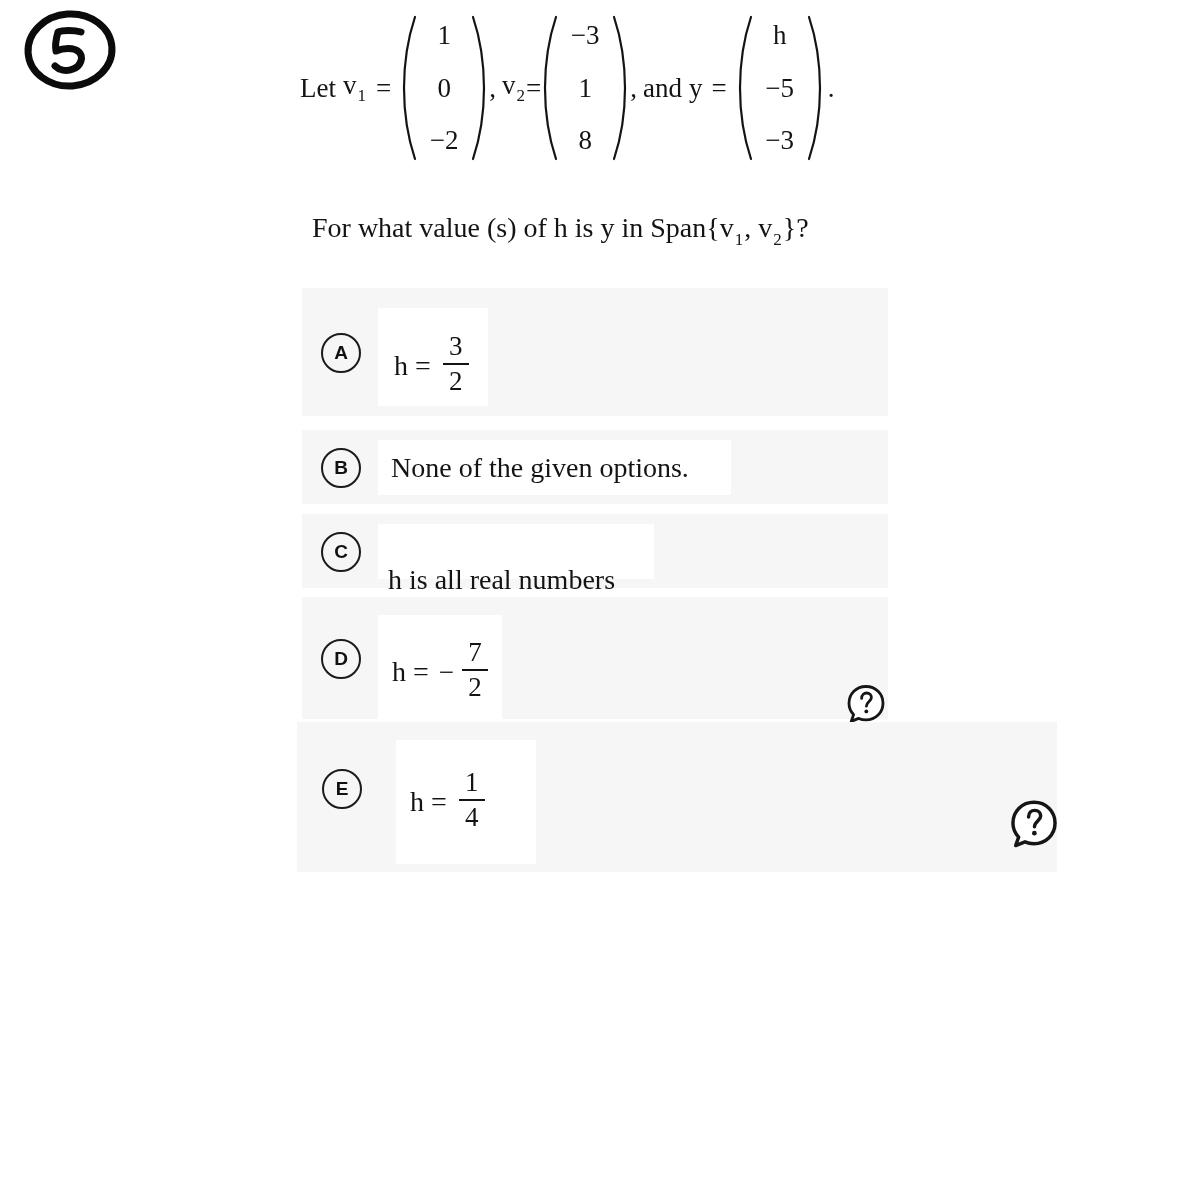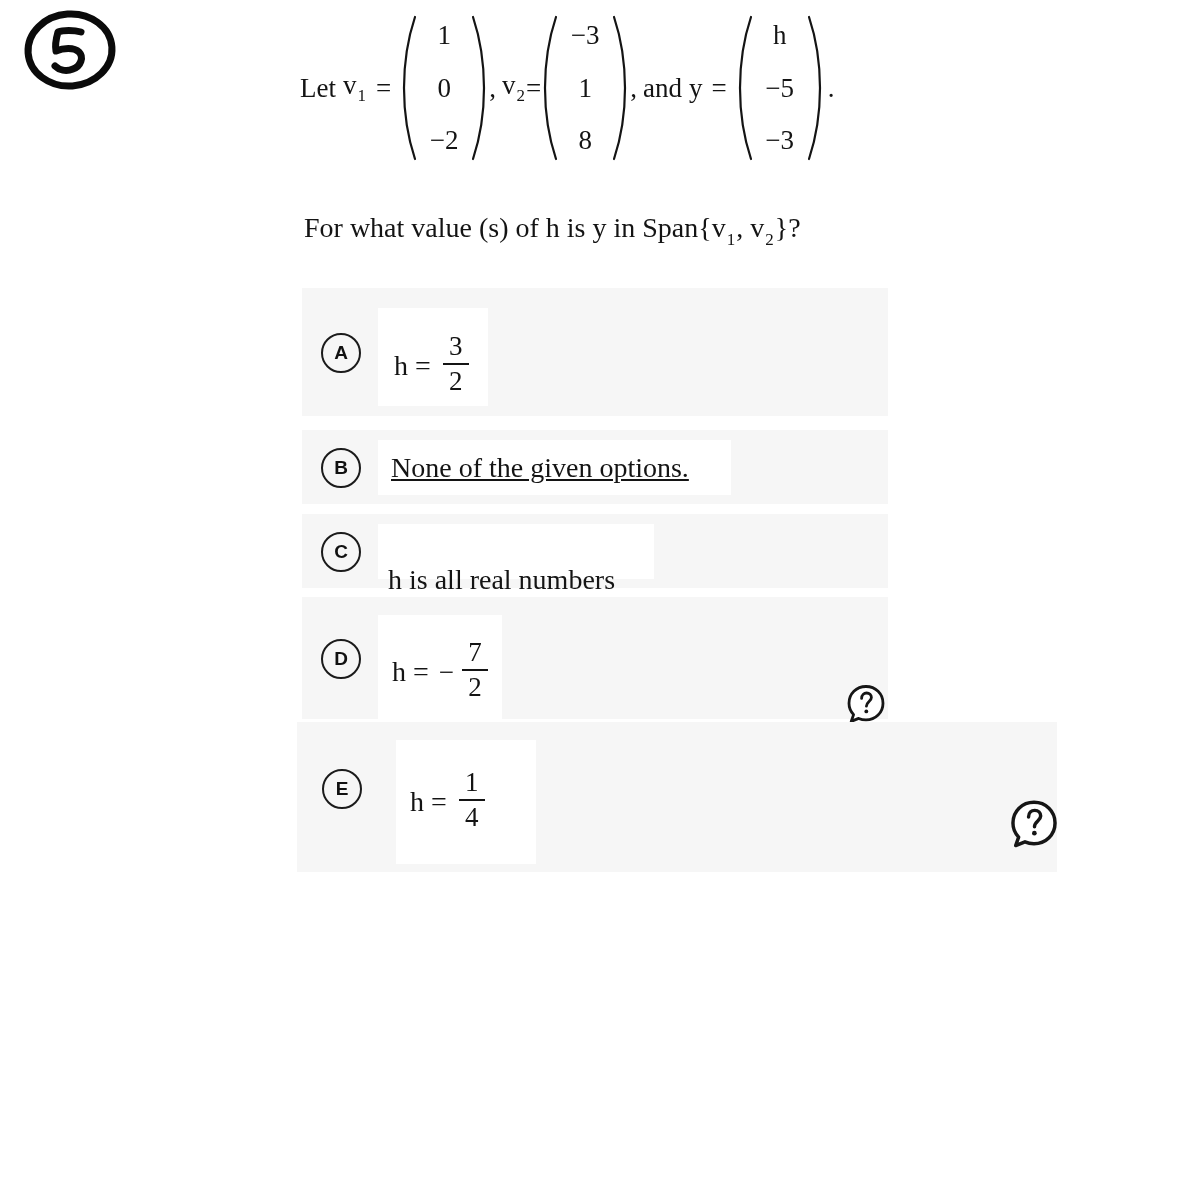--- a/index.html
+++ b/index.html
@@ -78,21 +78,21 @@
     font-size: 27px;
     line-height: 1;
     text-align: center;
   }
 
   .period { font-size: 27px; margin-left: 4px; }
 
   
   .question-line {
     position: absolute;
-    left: 304px;
+    left: 312px;
     top: 212px;
     font-size: 28px;
     white-space: nowrap;
   }
 
   
   .options {
     position: absolute;
     left: 0;
     top: 0;
@@ -271,21 +271,21 @@
         <span class="bar"></span>
         <span class="den">2</span>
       </span>
     </span>
   </div>
 
   <div class="opt-band" style="left:302px; top:430px; width:586px; height:74px;">
     <div class="opt-inner" style="left:76px; top:10px; width:353px; height:55px;"></div>
   </div>
   <div class="bullet" style="left:321px; top:448px;">B</div>
-  <div class="opt-text" style="left:391px; top:452px;text-decoration:underline;">None of the given options.</div>
+  <div class="opt-text" style="left:391px; top:452px;">None of the given options.</div>
 
   <div class="opt-band" style="left:302px; top:514px; width:586px; height:74px;">
     <div class="opt-inner" style="left:76px; top:10px; width:276px; height:55px;"></div>
   </div>
   <div class="bullet" style="left:321px; top:532px;">C</div>
   <div class="opt-text" style="left:388px; top:564px;">h is all real numbers</div>
 
   <div class="opt-band" style="left:302px; top:597px; width:586px; height:122px;">
     <div class="opt-inner" style="left:76px; top:18px; width:124px; height:104px;"></div>
   </div>

